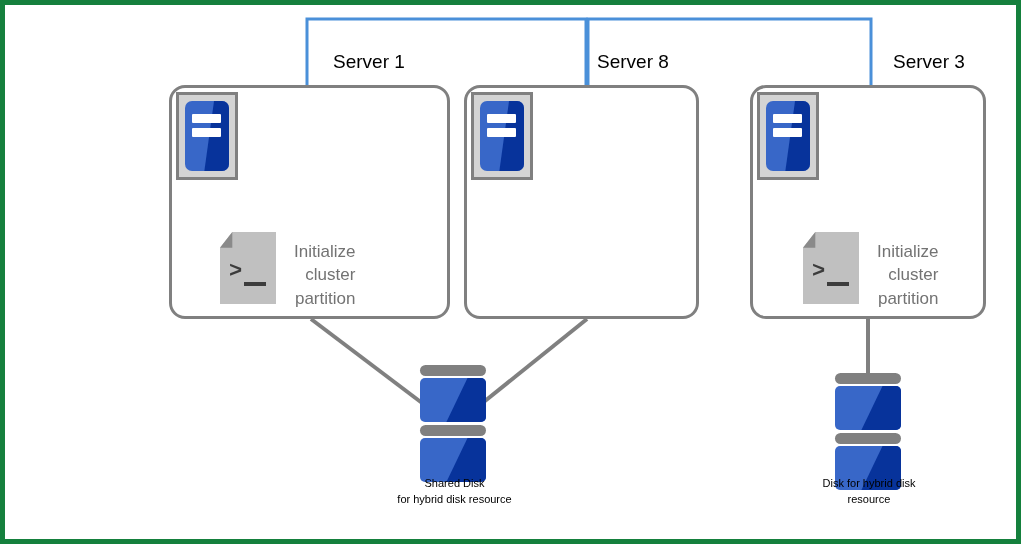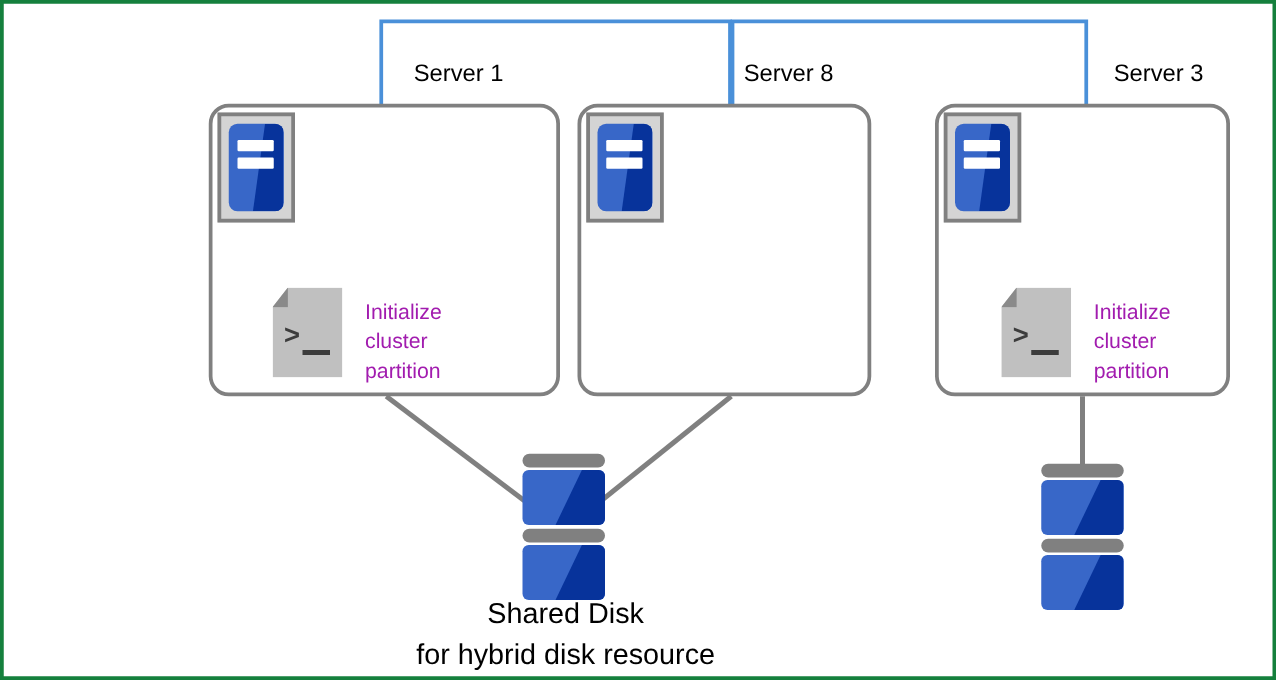--- a/index.html
+++ b/index.html
@@ -5,21 +5,21 @@
   html, body {
     margin: 0;
     padding: 0;
     background: #ffffff;
   }
   #canvas {
     position: relative;
     width: 1021px;
     height: 544px;
     background: #ffffff;
-    border: 3px solid #15803d;
+    border: 5px solid #15803d;
     box-sizing: border-box;
     font-family: "Liberation Sans", sans-serif;
     overflow: hidden;
   }
   #svg-layer {
     position: absolute;
     left: 0;
     top: 0;
     width: 1021px;
     height: 544px;
@@ -119,23 +119,24 @@
     top: 50px;
     width: 22px;
     height: 4px;
     background: #3c3c3c;
   }
 
   
   .box-caption {
     position: absolute;
     font-size: 17px;
-    color: #a21caf;
+    color: #737373;
     line-height: 1.38;
     white-space: pre-line;
+    text-align: right;
   }
 
   
   .disk-icon {
     position: absolute;
     width: 66px;
   }
   .disk-cap {
     width: 66px;
     height: 11px;
@@ -155,21 +156,21 @@
     position: absolute;
     left: 0; top: 0; width: 100%; height: 100%;
     background: #07339b;
     clip-path: polygon(72% 0, 100% 0, 100% 100%, 40% 100%);
   }
   .disk-gap { height: 3px; }
 
   
   .disk-caption {
     position: absolute;
-    font-size: 23px;
+    font-size: 11px;
     color: #000000;
     line-height: 1.42;
     text-align: center;
     white-space: pre-line;
   }
 </style>
 </head>
 <body>
 
 <div id="canvas">
@@ -278,14 +279,16 @@
     <div class="disk-body">
         <div class="disk-dark"></div>
       </div>
     <div class="disk-gap"></div>
     <div class="disk-cap"></div>
     <div class="disk-body">
         <div class="disk-dark"></div>
       </div>
   </div>
 
+  <div class="disk-caption" style="left:733px; top:471px; width:262px;">Disk for hybrid disk
+resource</div>
 
 </div>
 
 </body></html>

